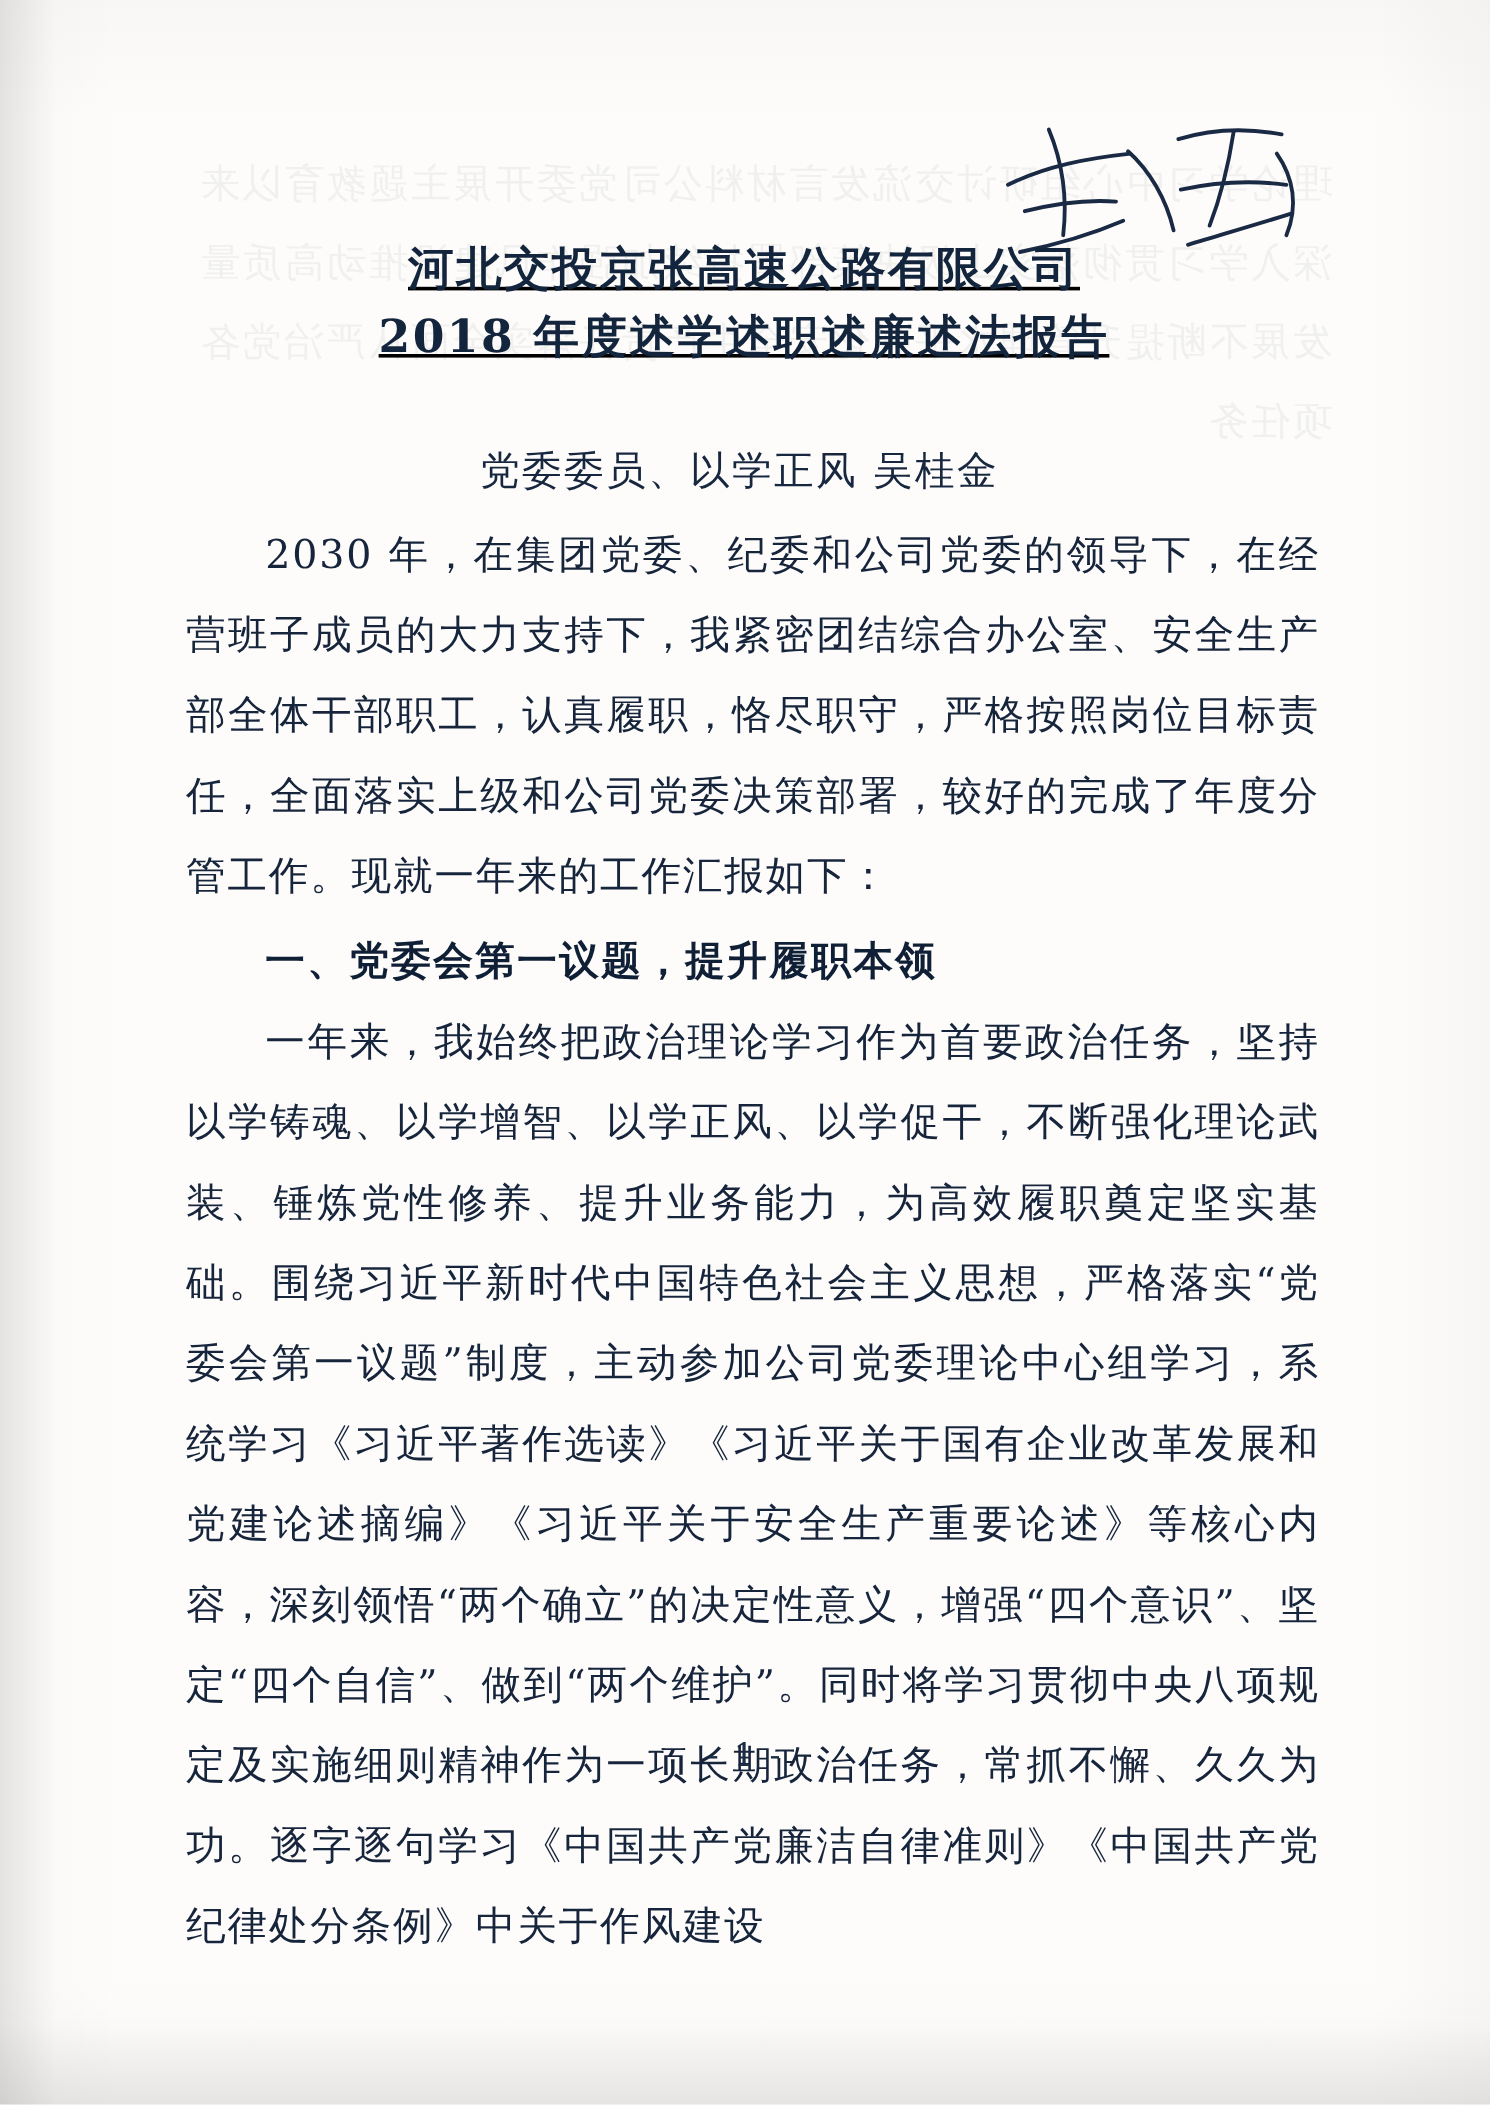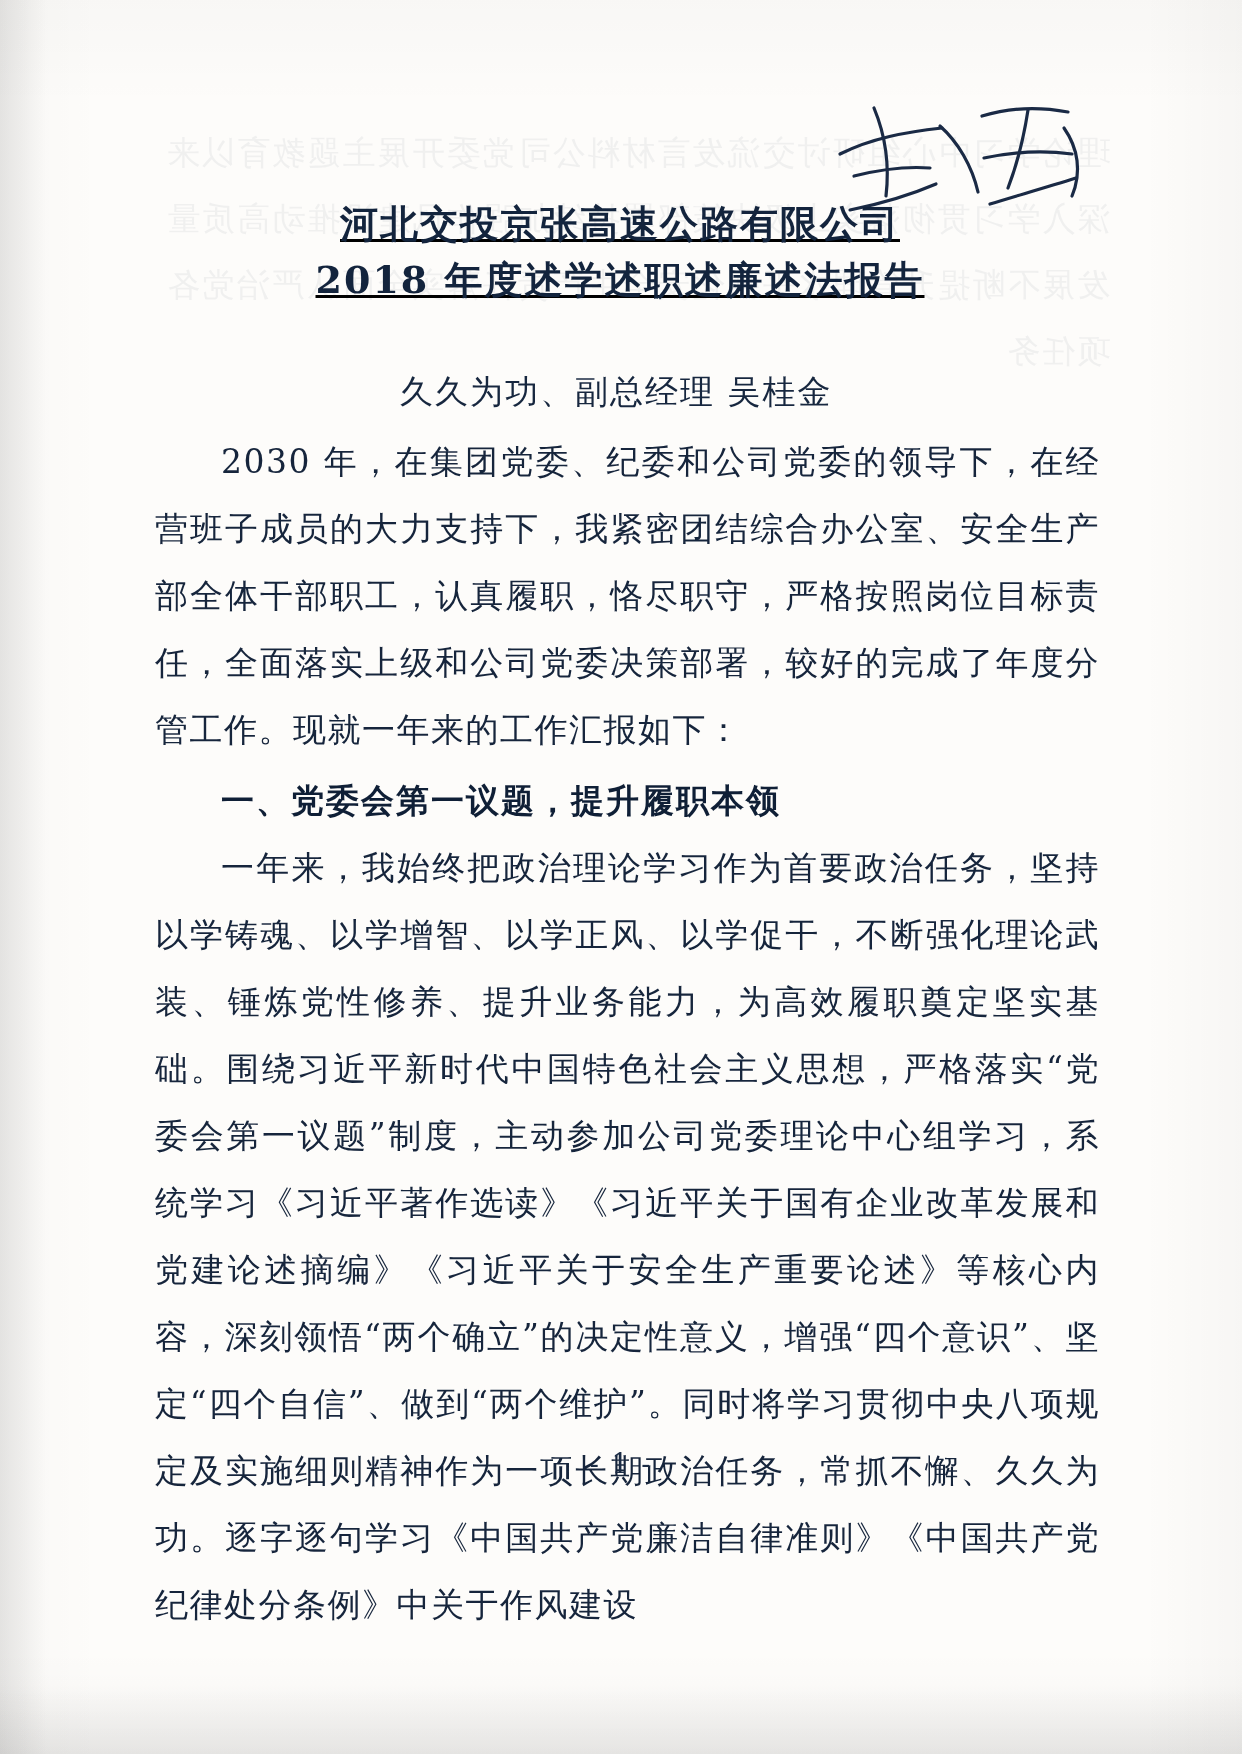--- a/index.html
+++ b/index.html
@@ -155,21 +155,21 @@
           <path d="M232 36 C246 56, 250 80, 240 104"></path>
         </g>
       </svg>
     </div>
 
     <div class="title-block">
       <div class="title-line">河北交投京张高速公路有限公司</div>
       <div class="title-line">2018 年度述学述职述廉述法报告</div>
     </div>
 
-    <div class="byline">久久为功、副总经理  吴桂金</div>
+    <div class="byline">党委委员、以学正风  吴桂金</div>
 
     <div class="body-text">
       <p class="para">2030 年，在集团党委、纪委和公司党委的领导下，在经营班子成员的大力支持下，我紧密团结综合办公室、安全生产部全体干部职工，认真履职，恪尽职守，严格按照岗位目标责任，全面落实上级和公司党委决策部署，较好的完成了年度分管工作。现就一年来的工作汇报如下：</p>
       <p class="heading">一、党委会第一议题，提升履职本领</p>
       <p class="para">一年来，我始终把政治理论学习作为首要政治任务，坚持以学铸魂、以学增智、以学正风、以学促干，不断强化理论武装、锤炼党性修养、提升业务能力，为高效履职奠定坚实基础。围绕习近平新时代中国特色社会主义思想，严格落实“党委会第一议题”制度，主动参加公司党委理论中心组学习，系统学习《习近平著作选读》《习近平关于国有企业改革发展和党建论述摘编》《习近平关于安全生产重要论述》等核心内容，深刻领悟“两个确立”的决定性意义，增强“四个意识”、坚定“四个自信”、做到“两个维护”。同时将学习贯彻中央八项规定及实施细则精神作为一项长期政治任务，常抓不懈、久久为功。逐字逐句学习《中国共产党廉洁自律准则》《中国共产党纪律处分条例》中关于作风建设</p>
     </div>
 
     <div class="page-number">- 1 -</div>
 
   </div>

